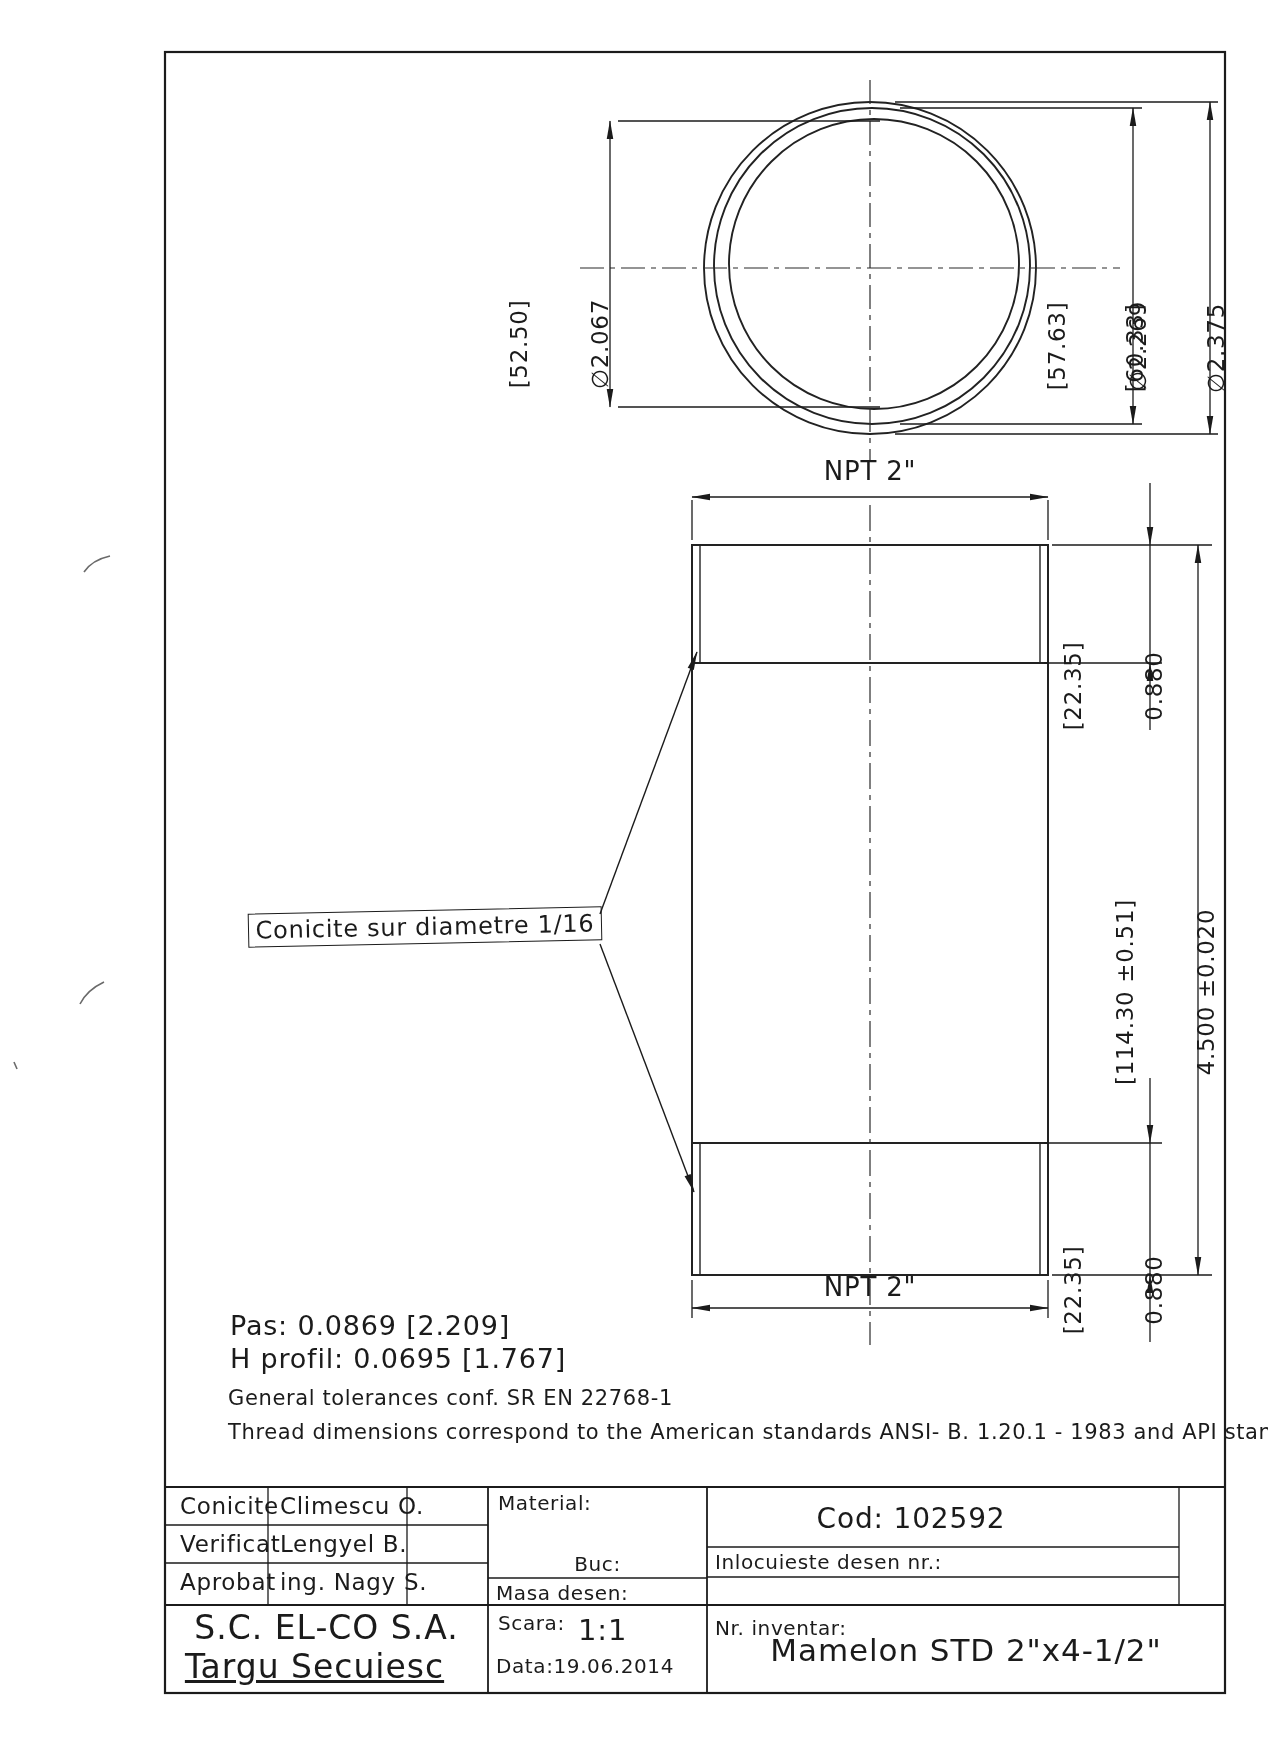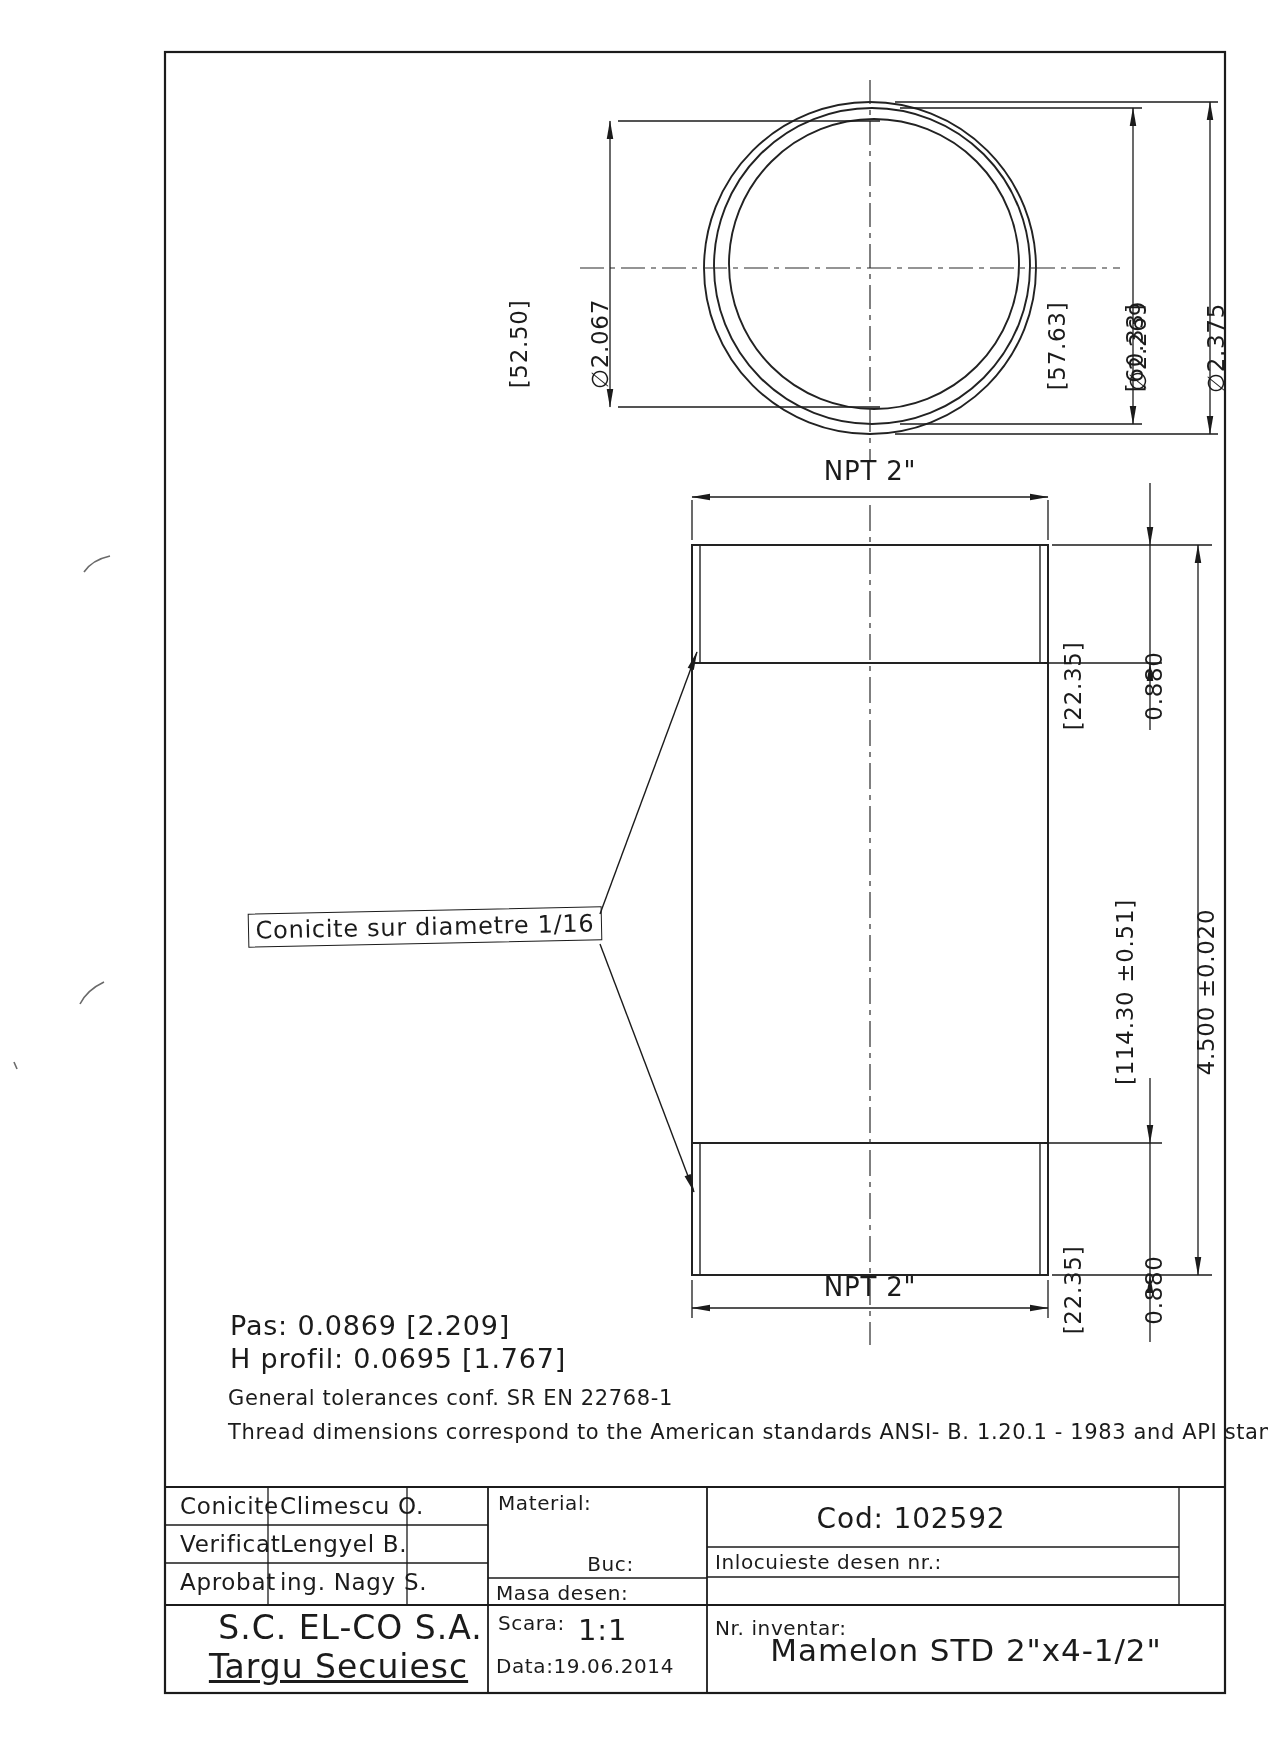--- a/index.html
+++ b/index.html
@@ -26,21 +26,21 @@
     font-size:24px;
     text-align:center;
     transform:rotate(-1.2deg);
     line-height:32px;
     background:transparent;
   }
   .note-lg{font-size:27px;}
   .note-sm{font-size:21px;}
   .tb-label{font-size:23px;}
   .tb-small{font-size:20px;}
-  .tb-big{font-size:33px;text-align:center;margin-left:24px;}
+  .tb-big{font-size:33px;text-align:center;}
   .tb-cod{font-size:28px;text-align:center;}
   .tb-title{font-size:31px;text-align:center;}
   .tb-scaraval{font-size:29px;}
 </style>
 </head>
 <body>
 
 <div id="page">
 
   <svg id="lines" viewBox="0 0 1268 1741" xmlns="http://www.w3.org/2000/svg">
@@ -183,21 +183,21 @@
   <div class="lbl note-sm" style="left:228px;top:1420px;width:1000px;">Thread dimensions correspond to the American standards ANSI- B. 1.20.1 - 1983 and API standard 5B.</div>
 
   <div class="lbl tb-label" style="left:180px;top:1493px;">Conicite</div>
   <div class="lbl tb-label" style="left:280px;top:1493px;">Climescu O.</div>
   <div class="lbl tb-label" style="left:180px;top:1531px;">Verificat</div>
   <div class="lbl tb-label" style="left:280px;top:1531px;">Lengyel B.</div>
   <div class="lbl tb-label" style="left:180px;top:1569px;text-align:center;">Aprobat</div>
   <div class="lbl tb-label" style="left:280px;top:1569px;">ing. Nagy S.</div>
 
   <div class="lbl tb-small" style="left:498px;top:1491px;text-align:center;">Material:</div>
-  <div class="lbl tb-small center-text" style="left:488px;top:1552px;width:219px;margin-left:13px;">Buc:</div>
+  <div class="lbl tb-small center-text" style="left:488px;top:1552px;width:219px;">Buc:</div>
   <div class="lbl tb-small" style="left:496px;top:1581px;">Masa desen:</div>
   <div class="lbl tb-small" style="left:498px;top:1611px;">Scara:</div>
   <div class="lbl tb-scaraval" style="left:578px;top:1613px;">1:1</div>
   <div class="lbl tb-small" style="left:496px;top:1654px;">Data:19.06.2014</div>
 
   <div class="lbl tb-cod" style="left:707px;top:1502px;width:408px;">Cod: 102592</div>
   <div class="lbl tb-small" style="left:715px;top:1550px;">Inlocuieste desen nr.:</div>
   <div class="lbl tb-small" style="left:715px;top:1616px;text-align:right;">Nr. inventar:</div>
 
   <div class="lbl tb-big" style="left:165px;top:1608px;width:323px;">S.C. EL-CO S.A.</div>

